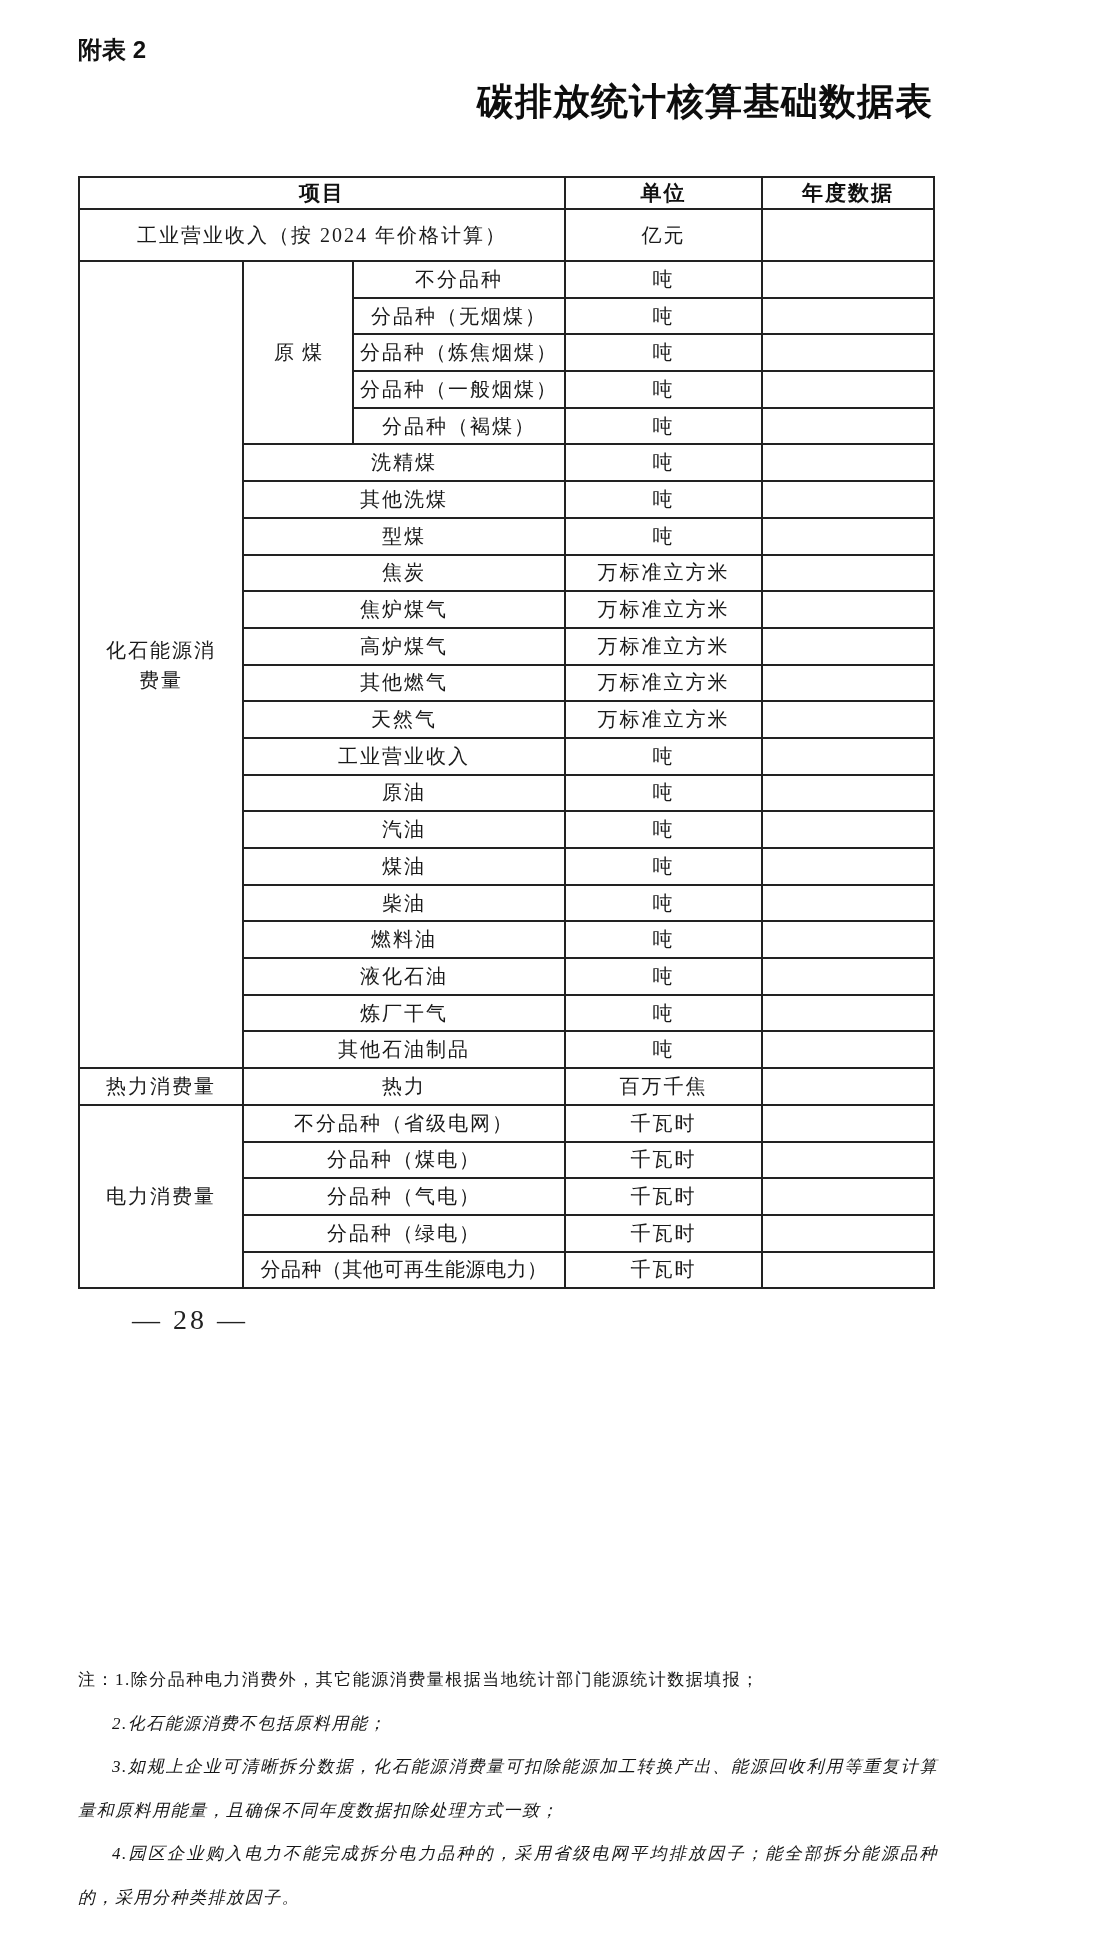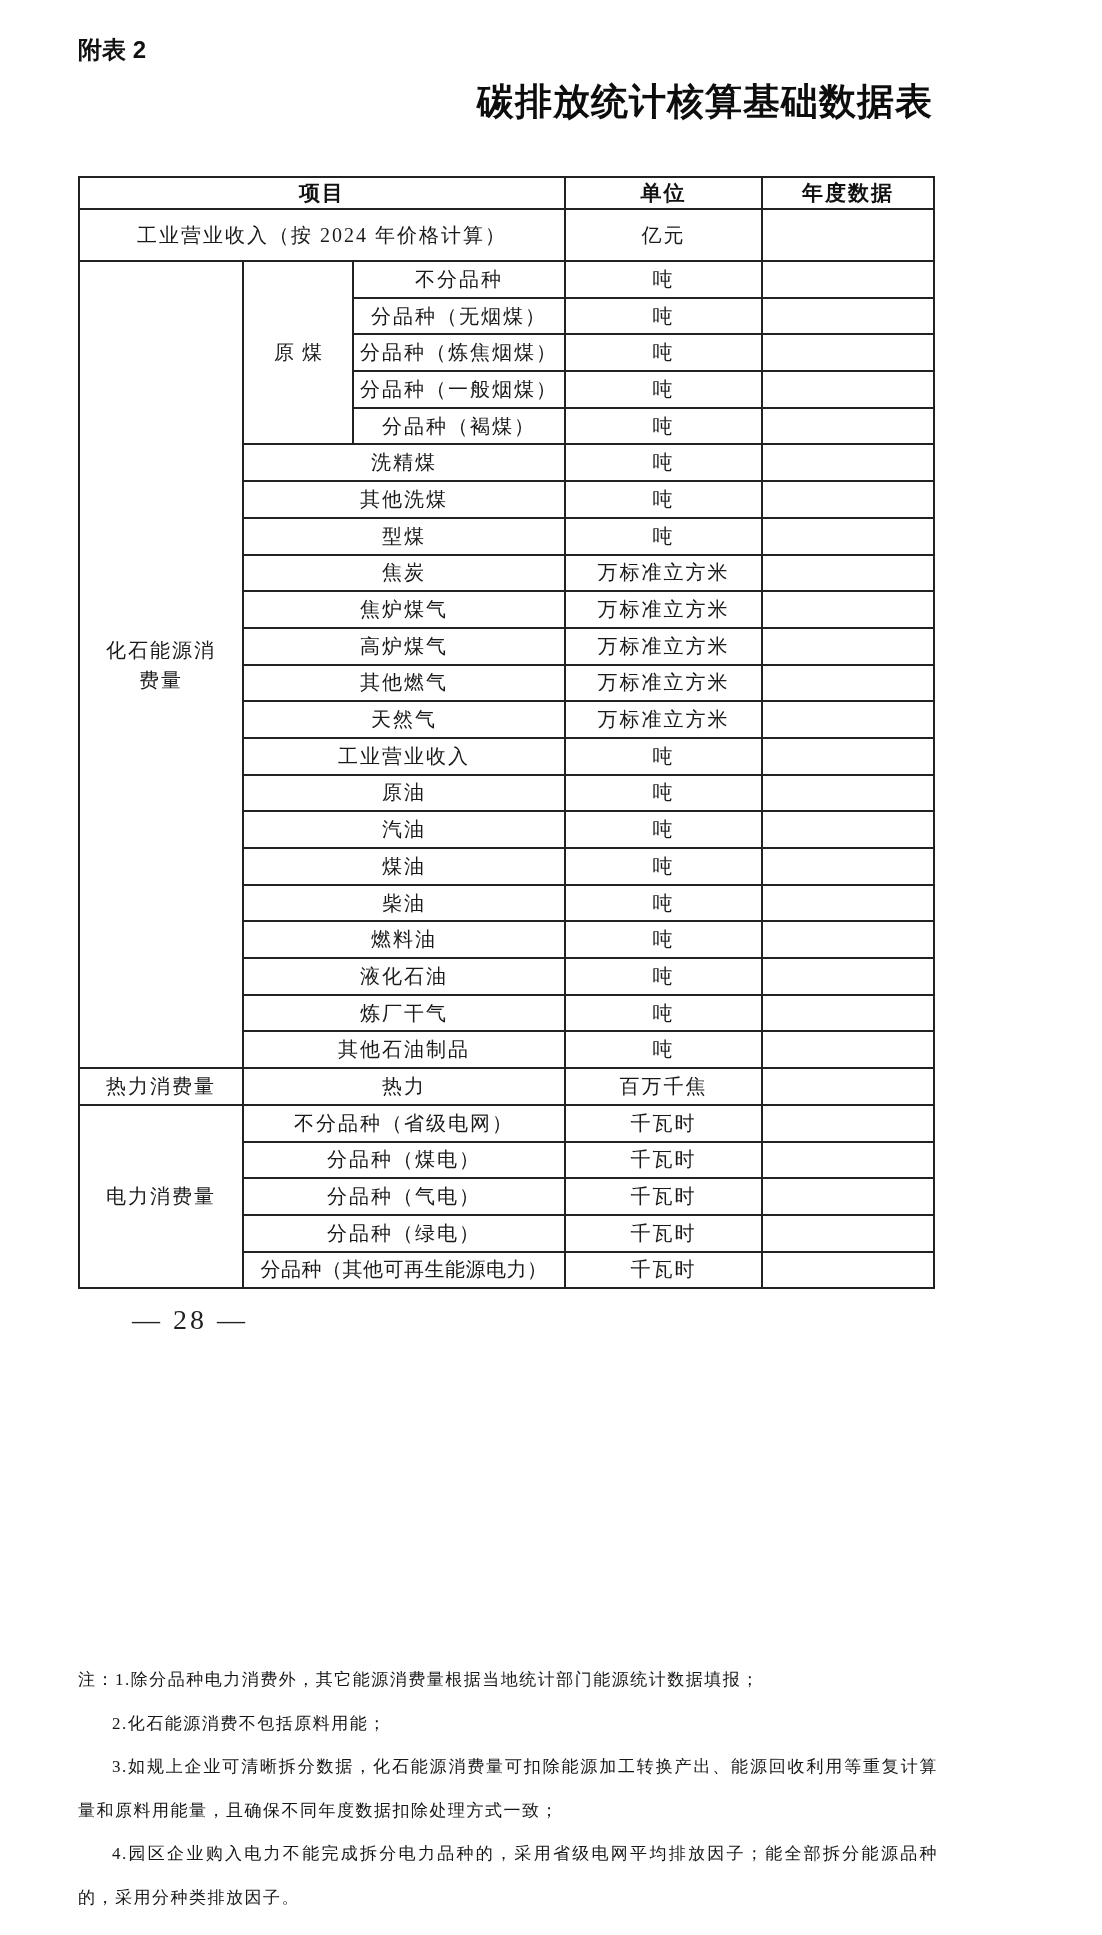--- a/index.html
+++ b/index.html
@@ -46,21 +46,21 @@
   .pageno {
     position:absolute; left:100px; top:1296px; width:180px;
     text-align:center; font-size:28px; letter-spacing:3px; color:#222;
   }
 
   .notes {
     position:absolute; left:78px; top:1650px; width:860px;
     font-size:17px; line-height:43.5px; letter-spacing:1.5px;
     text-align:justify; color:#161616;
   }
-  .notes p.note { text-indent:2em; }
+  .notes p.note { text-indent:2em;font-style:italic; }
   .notes p.note-first { text-indent:0; }
 </style>
 </head>
 <body>
 
 <div class="page">
 
   <div class="annex">附表 2</div>
   <div class="title">碳排放统计核算基础数据表</div>
 

